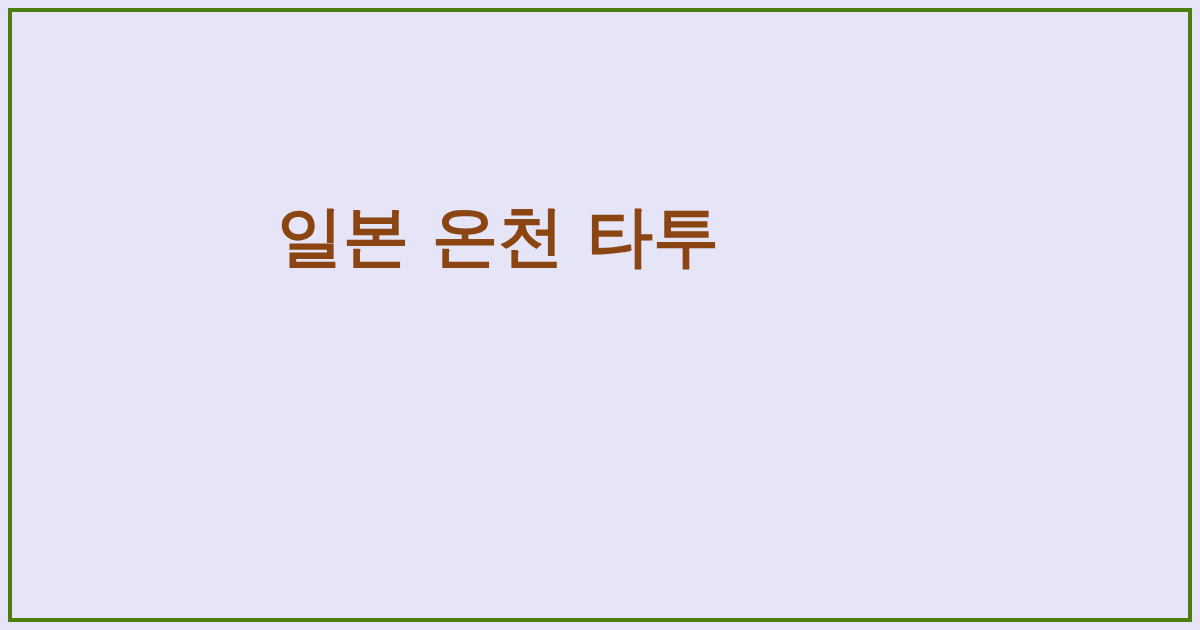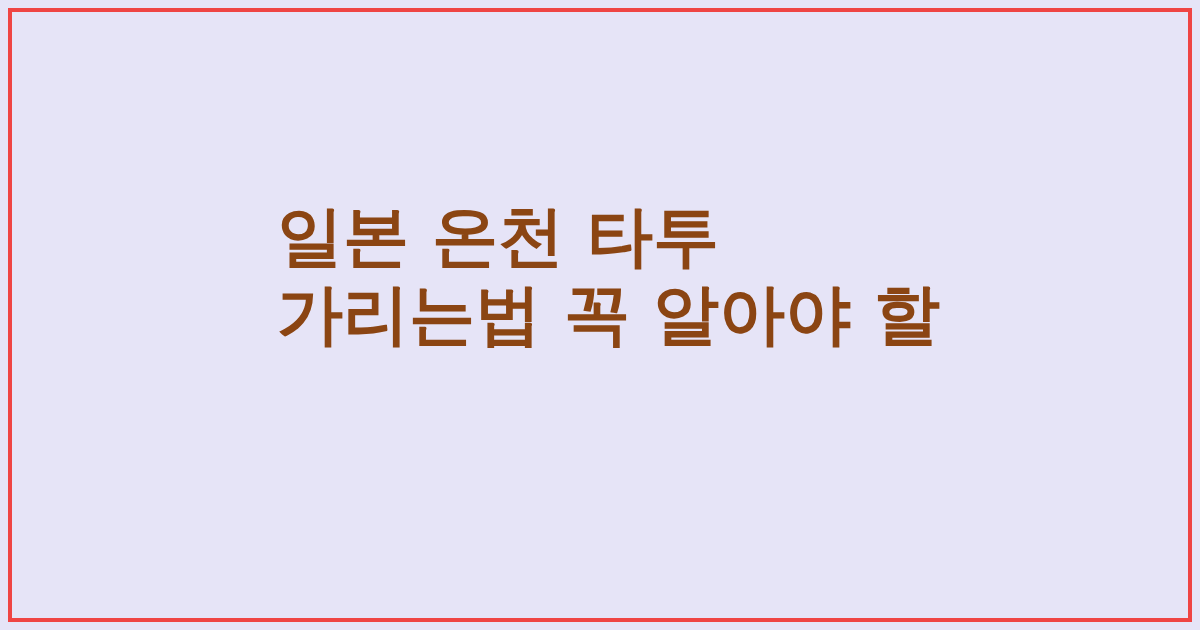--- a/index.html
+++ b/index.html
@@ -23,21 +23,21 @@
   }
 
   
   #frame {
     position: absolute;
     left: 8px;
     top: 8px;
     width: 1184px;
     height: 614px;
     box-sizing: border-box;
-    border: 4px solid #ef4444;
+    border: 4px solid #4d7c0f;
     background: #e6e4f7;
   }
 
   #title-block {
     position: absolute;
     left: 265px;
     top: 186px;
     width: 760px;
   }
 
@@ -54,18 +54,17 @@
 </style>
 </head>
 <body>
 
 <div id="card">
 
   <div id="frame">
 
     <div id="title-block">
       <div class="title-line">일본 온천 타투</div>
-      <div class="title-line">가리는법 꼭 알아야 할</div>
     </div>
 
   </div>
 
 </div>
 
 </body></html>

